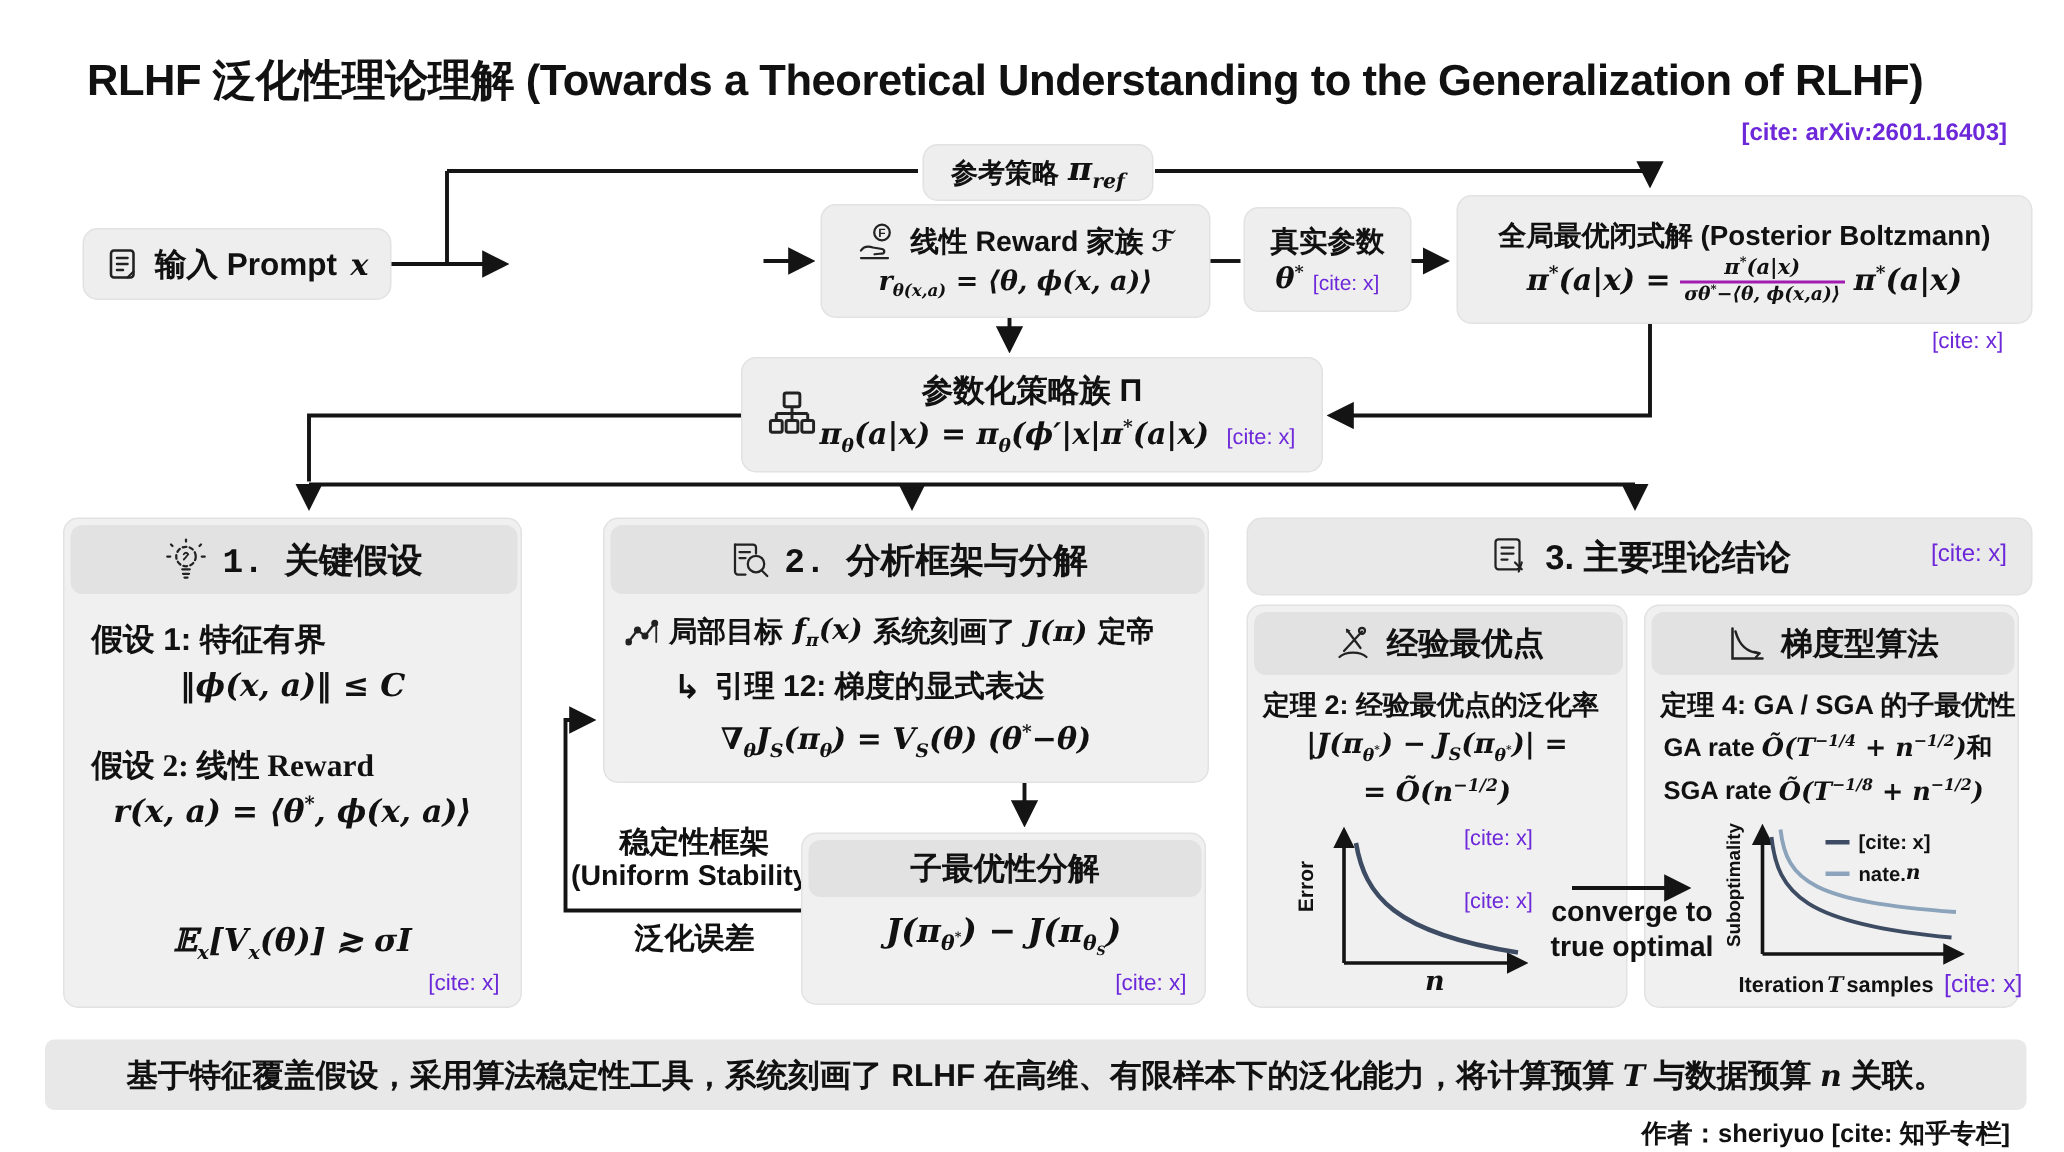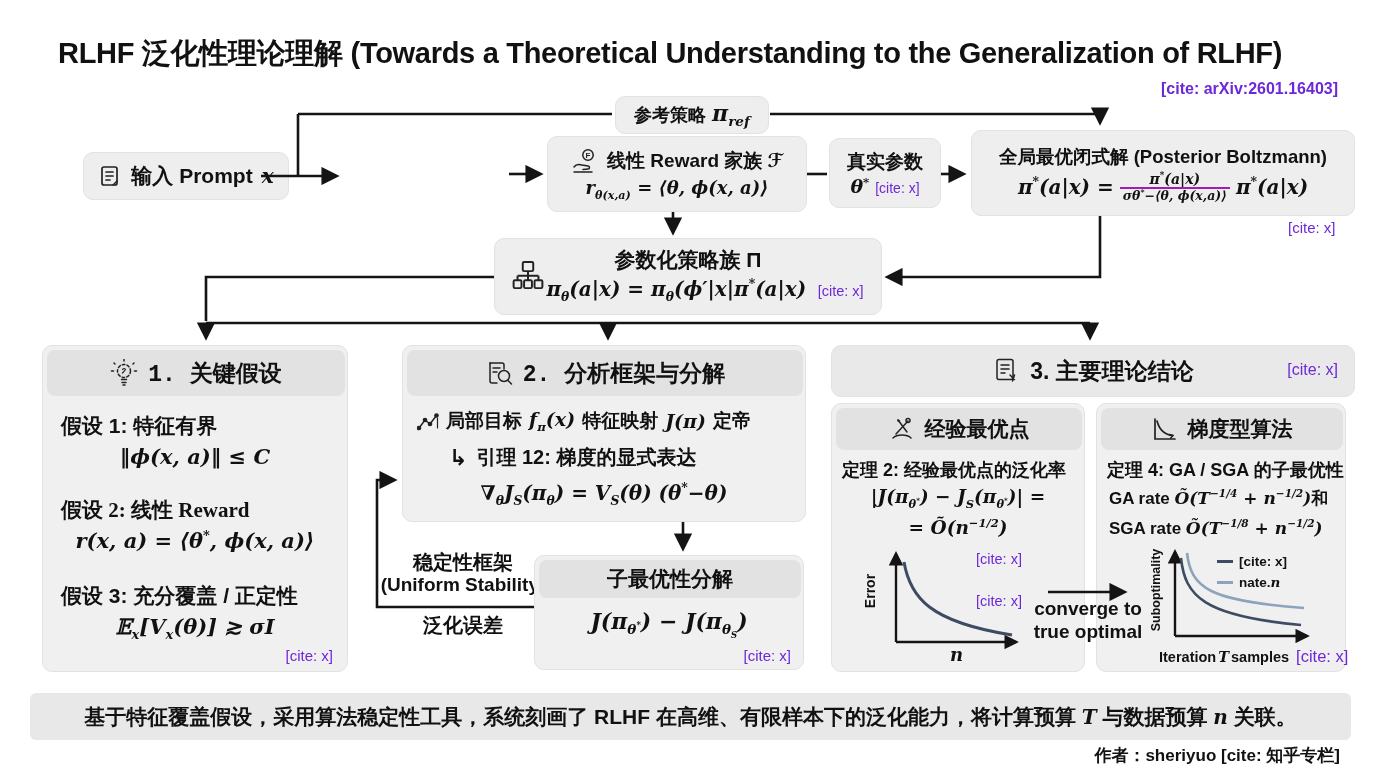--- a/index.html
+++ b/index.html
@@ -56,21 +56,21 @@
       <path d="M534 607 H377 V480 H394" marker-end="url(#arr)" data-name="arrow-stability-loop"></path>
       <path d="M1048 592 H1124" marker-end="url(#arr)" data-name="arrow-converge"></path>
     </g>
   </svg>
 
   <div class="box" style="left:615px;top:96px;width:154px;height:38px;display:flex;align-items:center;justify-content:center;gap:6px;" data-name="ref-policy-box">
     <span class="cjk-b" style="font-size:18px;" data-name="ref-policy-label">参考策略</span>
     <span class="math" style="font-size:22px;" data-name="ref-policy-math">π<sub>ref</sub></span>
   </div>
 
-  <div class="box" style="left:55px;top:152px;width:206px;height:48px;display:flex;align-items:center;justify-content:center;gap:9px;margin-left:28px;" data-name="input-prompt-box">
+  <div class="box" style="left:55px;top:152px;width:206px;height:48px;display:flex;align-items:center;justify-content:center;gap:9px;" data-name="input-prompt-box">
     <svg class="icon" width="24" height="24" viewBox="0 0 24 24" data-name="document-icon">
       <g fill="none" stroke="#222" stroke-width="1.7" stroke-linecap="round">
         <rect x="4" y="3" width="15" height="18" rx="2"></rect>
         <path d="M8 8 H15 M8 12 H15 M8 16 H12"></path>
         <path d="M15 21 L19 17" stroke-width="1.4"></path>
       </g>
     </svg>
     <span class="cjk-b" style="font-size:21px;" data-name="input-prompt-label">输入 Prompt</span>
     <span class="math" style="font-size:20px;" data-name="input-prompt-var">x</span>
   </div>
@@ -138,21 +138,20 @@
           <path d="M11.5 20.5 H16.5 M12 23.5 H16 M13 26 H15"></path>
           <path d="M12.5 10.5 q1.5-2 3 0 q-1.5 2-3 3.5" stroke-width="1.2"></path>
         </g>
       </svg>
       <span class="cjk-b" style="font-size:23px;" data-name="assumptions-header-label">1. 关键假设</span>
     </div>
     <div class="abs cjk-b" style="left:18px;top:66px;font-size:21px;" data-name="assumption-item">假设 1: 特征有界</div>
     <div class="abs math" style="left:0;top:98px;width:100%;text-align:center;font-size:21px;" data-name="assumption-formula">‖ϕ(x, a)‖ ≤ C</div>
     <div class="abs cjk-b" style="left:18px;top:150px;font-size:21px;font-family:Liberation Serif, serif;" data-name="assumption-item">假设 2: 线性 Reward</div>
     <div class="abs math" style="left:0;top:182px;width:100%;text-align:center;font-size:21px;" data-name="assumption-formula">r(x, a) = ⟨θ<sup>*</sup>, ϕ(x, a)⟩</div>
-    <div class="abs cjk-b" style="left:18px;top:236px;font-size:21px;" data-name="assumption-item">假设 3: 充分覆盖 / 正定性</div>
     <div class="abs math" style="left:0;top:268px;width:100%;text-align:center;font-size:21px;" data-name="assumption-formula">𝔼<sub>x</sub>[V<sub>x</sub>(θ)] ≳ σI</div>
     <div class="abs cite" style="right:14px;bottom:7px;font-size:15px;" data-name="assumptions-cite">[cite: x]</div>
   </div>
 
   <div class="box" style="left:402px;top:345px;width:404px;height:177px;background:#f0f0f0;" data-name="framework-box">
     <div class="hstrip" style="left:4px;top:4px;width:396px;height:46px;" data-name="framework-header">
       <svg class="icon" width="28" height="28" viewBox="0 0 28 28" data-name="magnifier-document-icon">
         <g fill="none" stroke="#222" stroke-width="1.5" stroke-linecap="round">
           <path d="M5 4 H17 a2 2 0 0 1 2 2 V10"></path>
           <path d="M5 4 V22 a2 2 0 0 0 2 2 H12"></path>
@@ -169,21 +168,21 @@
           <path d="M2 18 L8 10 L13 14 L19.5 5.5"></path>
           <circle cx="2" cy="18" r="1.6" fill="#222"></circle>
           <circle cx="8" cy="10" r="1.6" fill="#222"></circle>
           <circle cx="13" cy="14" r="1.6" fill="#222"></circle>
           <circle cx="19.5" cy="5.5" r="1.6" fill="#222"></circle>
           <path d="M20.5 8 V18" stroke-width="1.2"></path>
         </g>
       </svg>
       <span class="cjk-b" data-name="framework-line1-t1">局部目标 </span>
         <span class="math" data-name="framework-line1-m1">f<sub>π</sub>(x)</span>
-        <span class="cjk-b" data-name="framework-line1-t2"> 特征映射 </span>
+        <span class="cjk-b" data-name="framework-line1-t2"> 系统刻画了 </span>
         <span class="math" data-name="framework-line1-m2">J(π)</span>
         <span class="cjk-b" data-name="framework-line1-t3"> 定帝</span>
     </div>
     <div class="abs" style="left:46px;top:98px;font-size:20px;display:flex;gap:9px;align-items:center;" data-name="framework-lemma-line">
       <span style="font-size:22px;font-weight:700;" data-name="corner-arrow-glyph">↳</span>
       <span class="cjk-b" data-name="framework-lemma">引理 12: 梯度的显式表达</span>
     </div>
     <div class="abs math" style="left:0;top:134px;width:100%;text-align:center;font-size:20px;" data-name="gradient-formula">∇<sub>θ</sub>J<sub>S</sub>(π<sub>θ</sub>) = V<sub>S</sub>(θ) (θ<sup>*</sup>−θ)</div>
   </div>
 

